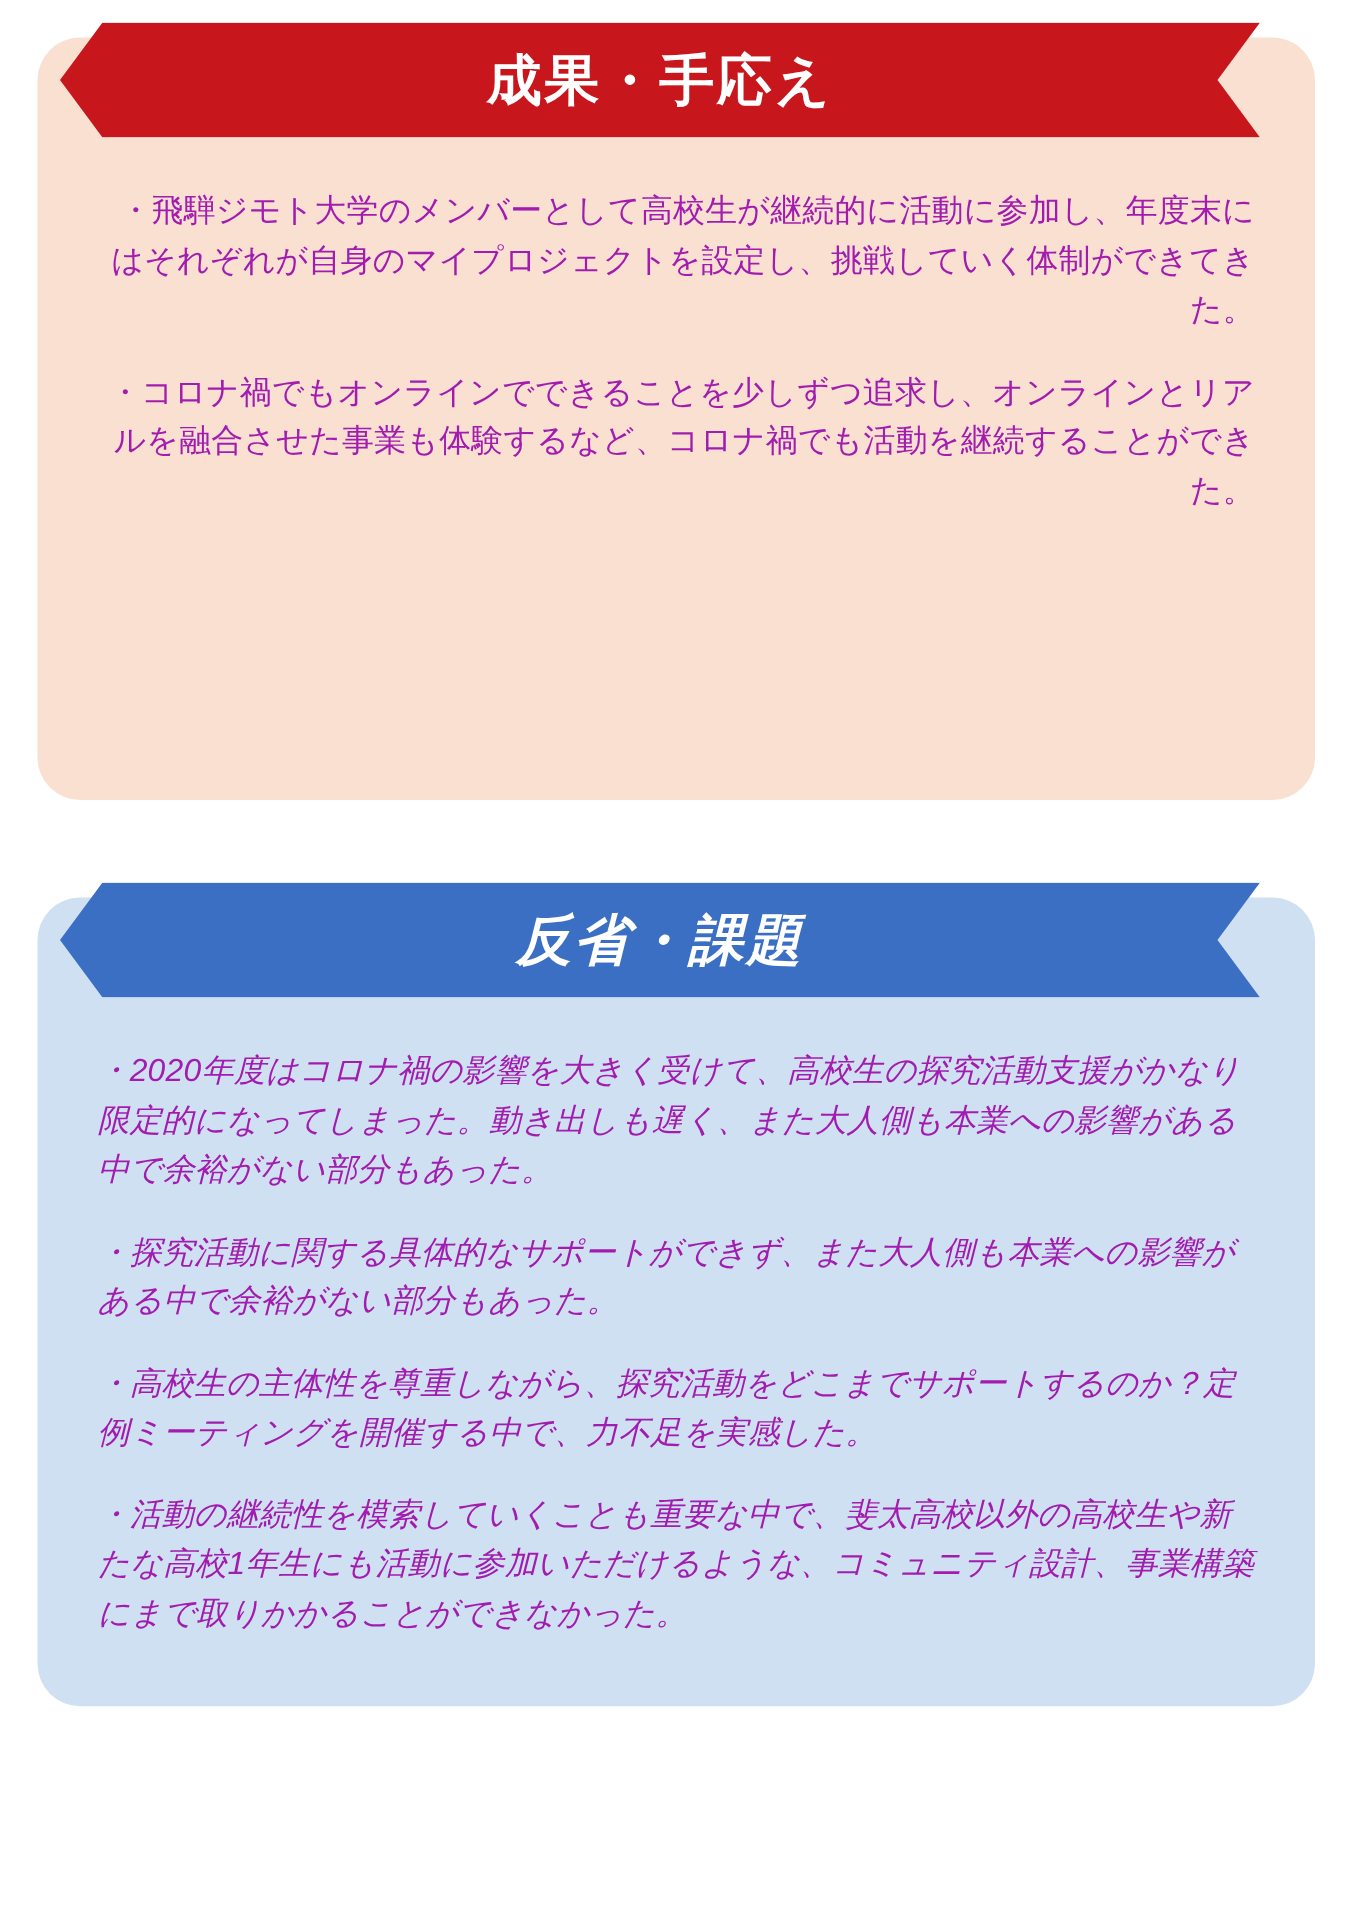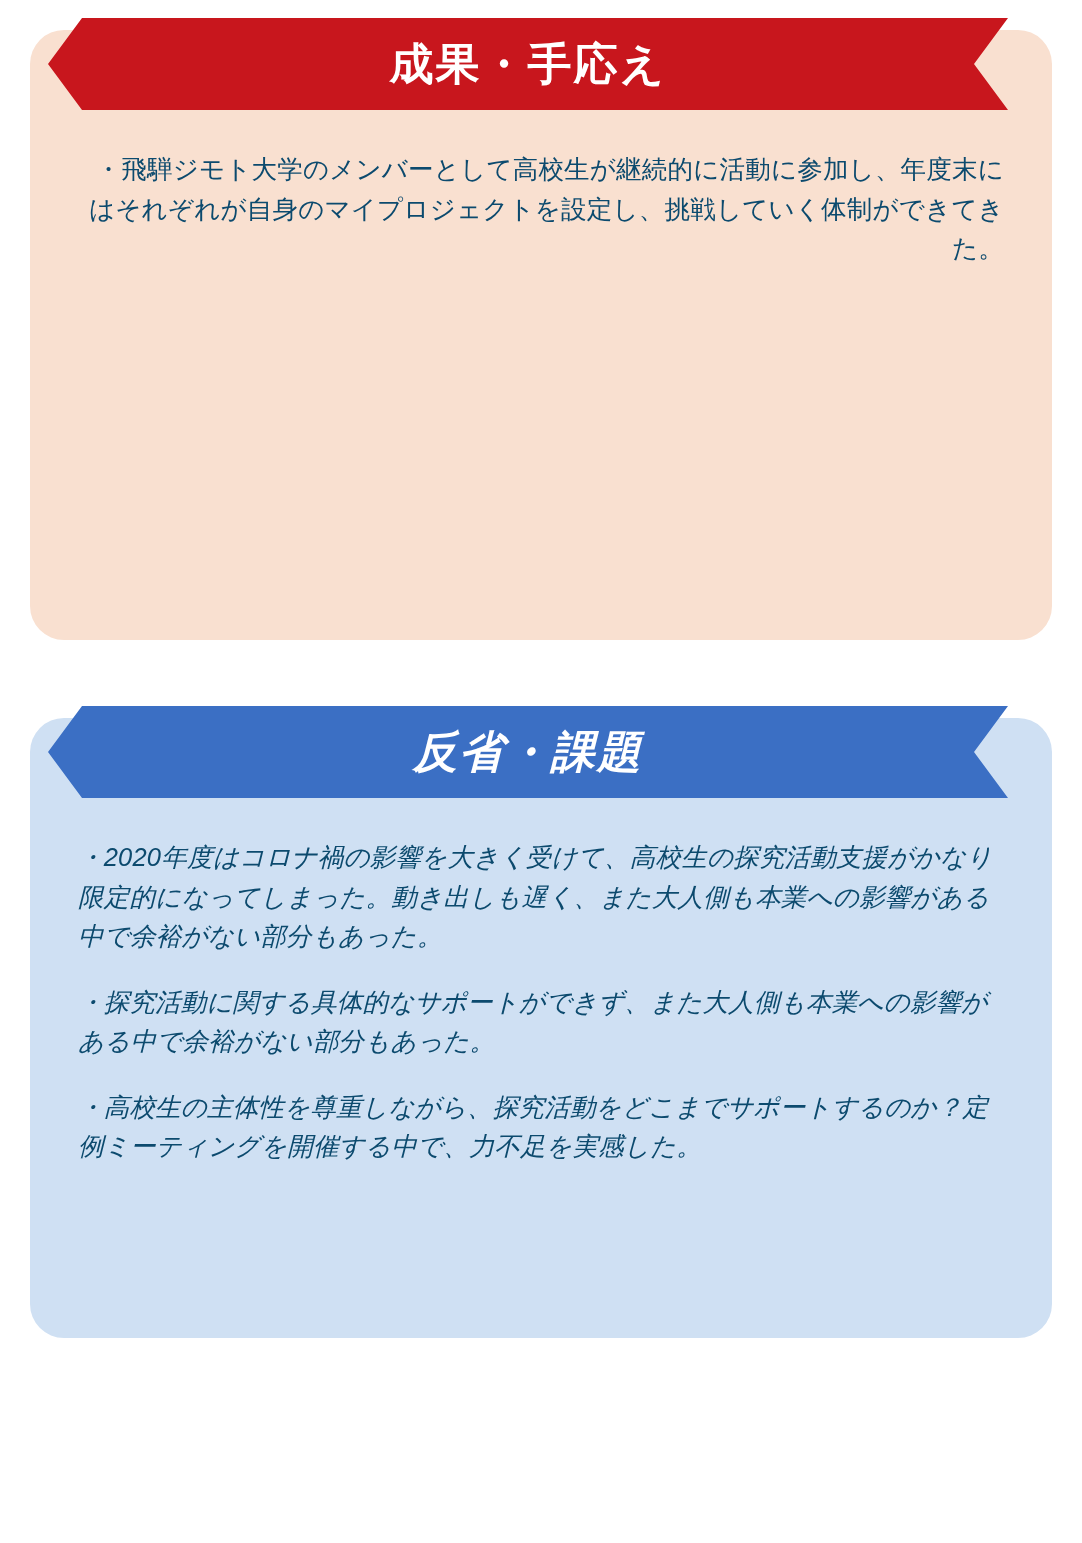--- a/index.html
+++ b/index.html
@@ -74,21 +74,21 @@
     background: #c8161d;
   }
   .ribbon-blue {
     background: #3b6fc4;
   }
 
   .body-text {
     font-size: 25.5px;
     line-height: 1.55;
     letter-spacing: 0.2px;
-    color: #0c4a6e;
+    color: #a21caf;
   }
   .para {
     margin: 0 0 26px 0;
     text-indent: 0;
   }
   .para:last-child {
     margin-bottom: 0;
   }
 
   .gap {
@@ -100,32 +100,34 @@
 
 <div class="page">
 
   <div class="section" style="padding-top:30px;text-align:right;">
     <div class="card card-achievement">
       <div class="ribbon ribbon-red">
         <span>成果・手応え</span>
       </div>
       <div class="body-text">
         <p class="para">・飛騨ジモト大学のメンバーとして高校生が継続的に活動に参加し、年度末にはそれぞれが自身のマイプロジェクトを設定し、挑戦していく体制ができてきた。</p>
+        <p class="para">・コロナ禍でもオンラインでできることを少しずつ追求し、オンラインとリアルを融合させた事業も体験するなど、コロナ禍でも活動を継続することができた。</p>
       </div>
     </div>
   </div>
 
   <div class="gap"></div>
 
   <div class="section">
     <div class="card card-reflection">
       <div class="ribbon ribbon-blue">
         <span>反省・課題</span>
       </div>
       <div class="body-text">
         <p class="para">・2020年度はコロナ禍の影響を大きく受けて、高校生の探究活動支援がかなり限定的になってしまった。動き出しも遅く、また大人側も本業への影響がある中で余裕がない部分もあった。</p>
         <p class="para">・探究活動に関する具体的なサポートができず、また大人側も本業への影響がある中で余裕がない部分もあった。</p>
         <p class="para">・高校生の主体性を尊重しながら、探究活動をどこまでサポートするのか？定例ミーティングを開催する中で、力不足を実感した。</p>
+        <p class="para">・活動の継続性を模索していくことも重要な中で、斐太高校以外の高校生や新たな高校1年生にも活動に参加いただけるような、コミュニティ設計、事業構築にまで取りかかることができなかった。</p>
       </div>
     </div>
   </div>
 
 </div>
 
 </body></html>

